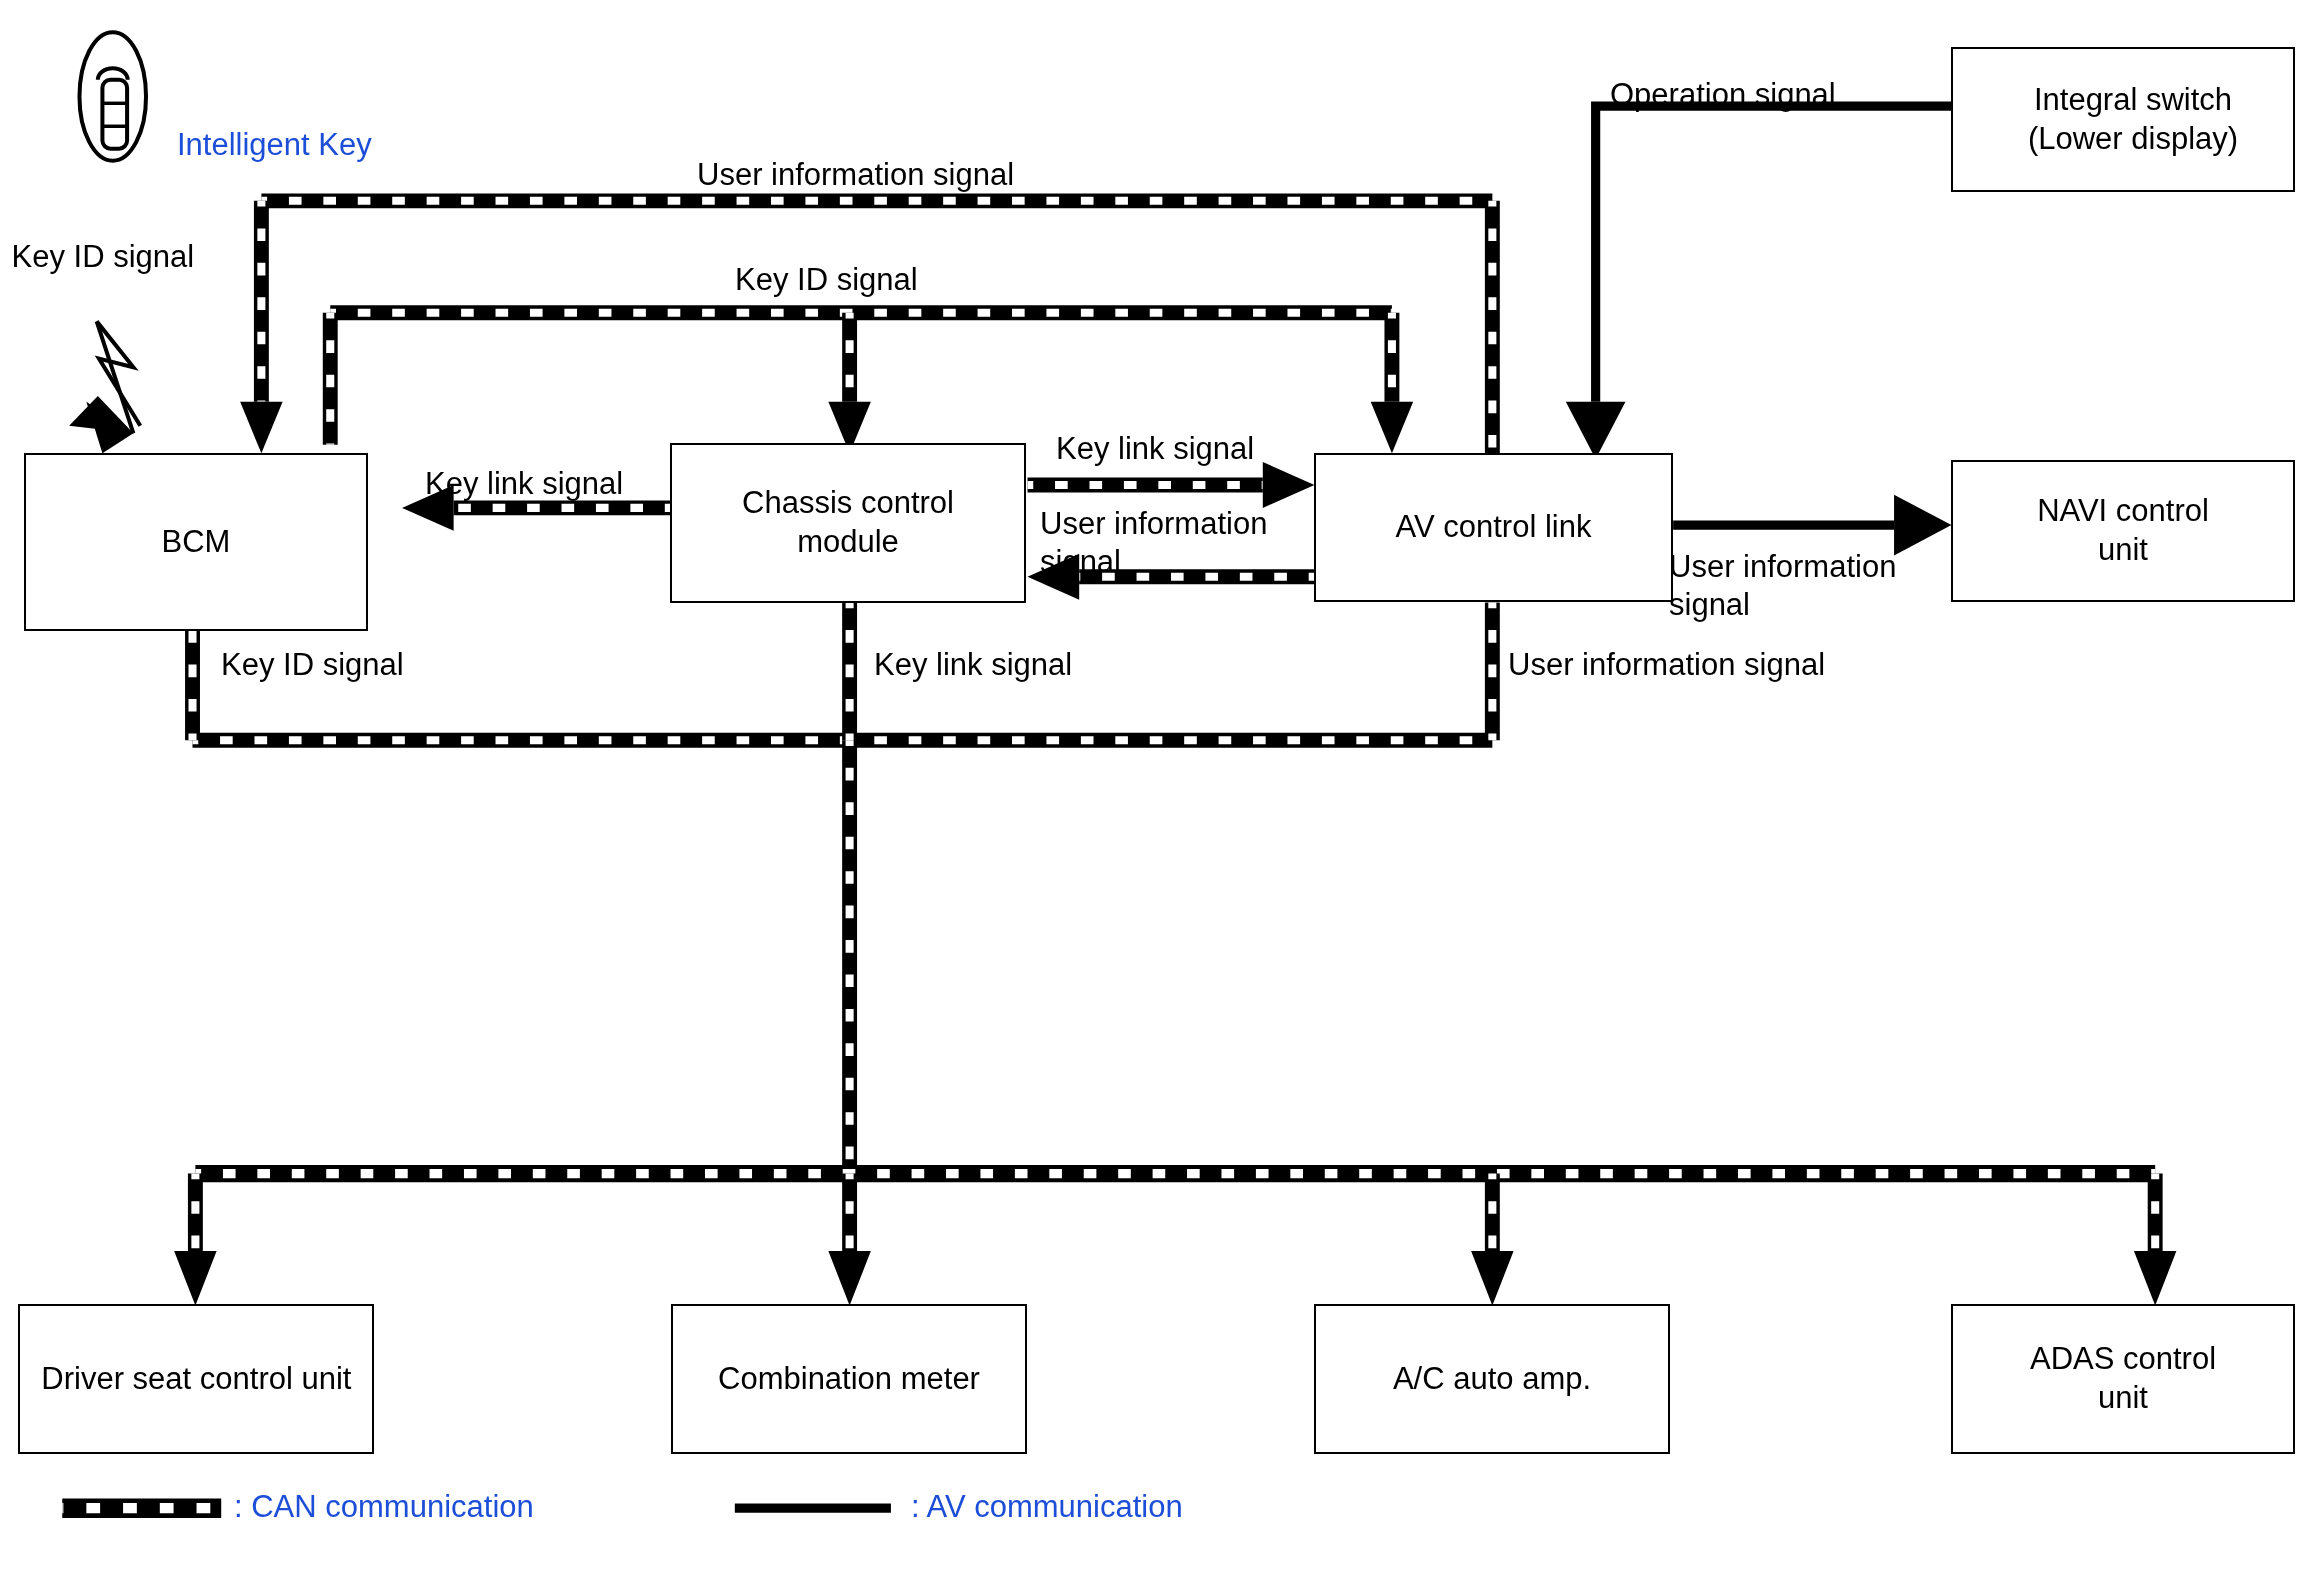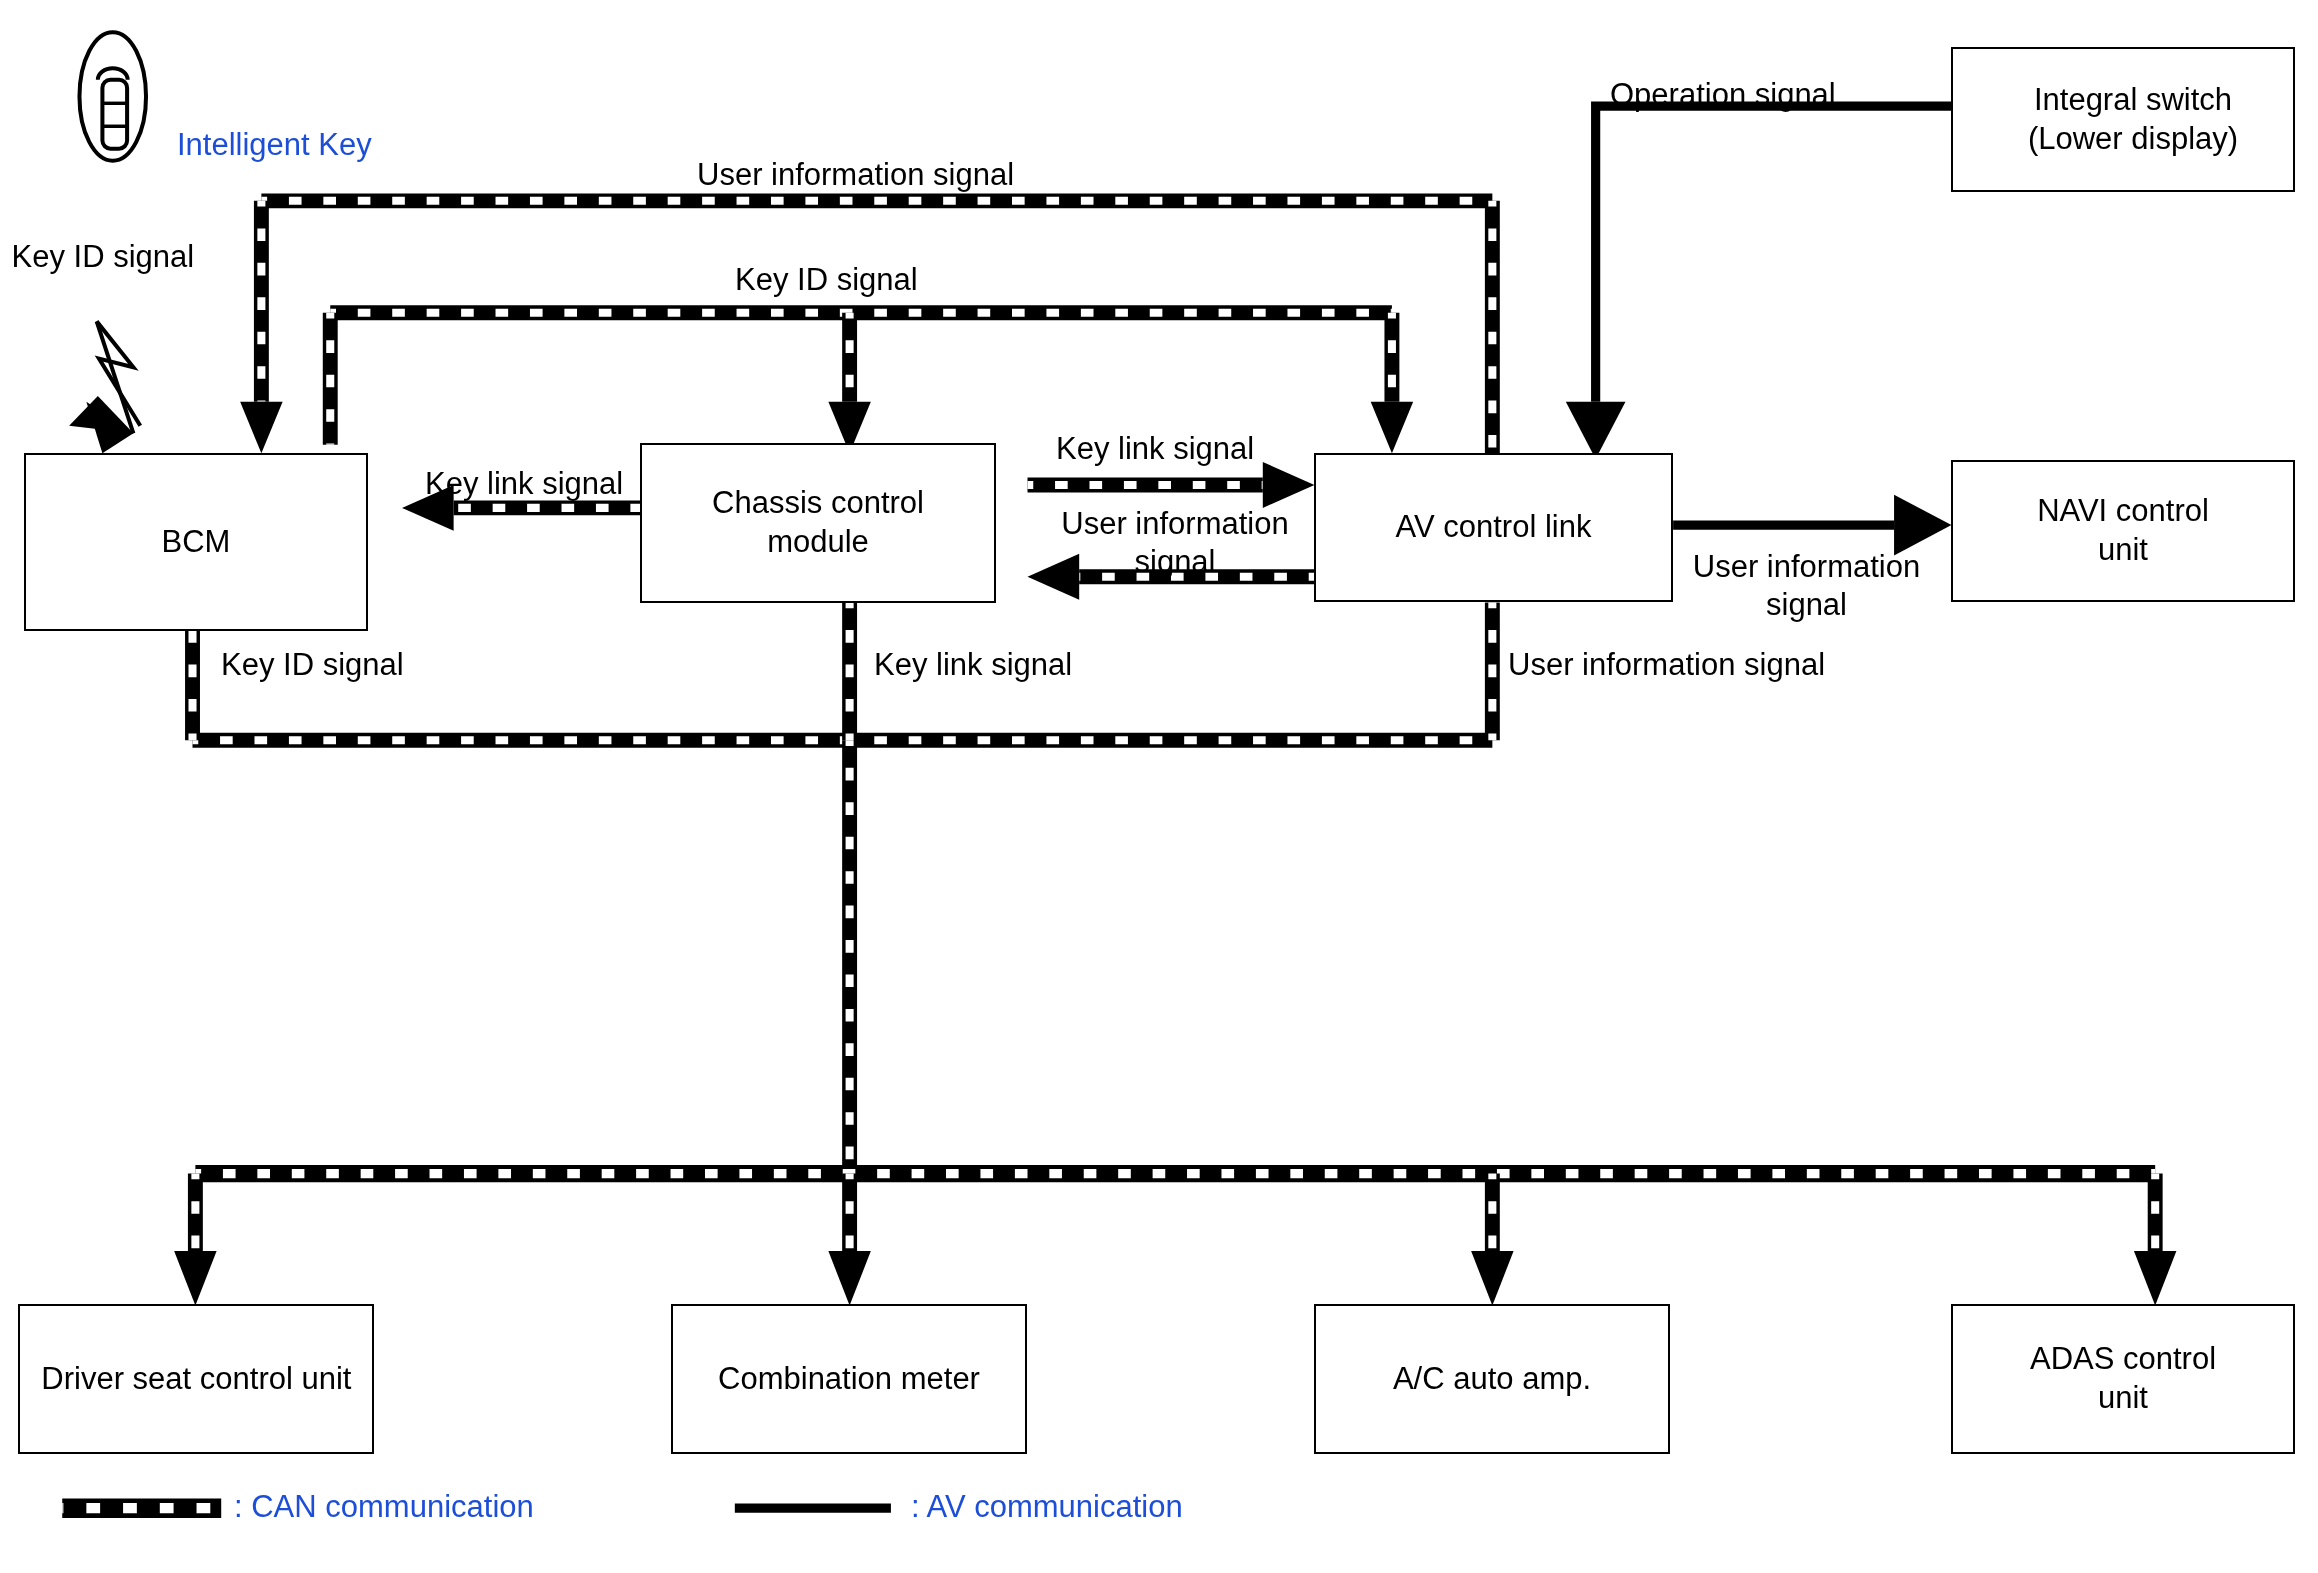--- a/index.html
+++ b/index.html
@@ -33,21 +33,21 @@
     font-size: 31px;
     line-height: 1.25;
     color: #000000;
   }
   .edge-label {
     position: absolute;
     font-size: 31px;
     line-height: 1.22;
     color: #000000;
     white-space: pre;
-    text-align: center;
+    text-align: left;
   }
   .legend-label {
     position: absolute;
     font-size: 31px;
     color: #1d4ed8;
     white-space: pre;
   }
 </style>
 </head>
 <body>
@@ -179,21 +179,21 @@
     </g>
     <g>
       <path d="M 1280 2628 L 1552 2628" stroke="#000" stroke-width="16" fill="none"></path>
     </g>
   </svg>
 
   <div class="node-box" style="left:24px;  top:453px;  width:344px;  height:178px;">
     <span>BCM</span>
   </div>
 
-  <div class="node-box" style="left:640px; top:443px; width:356px; height:160px; white-space:pre-line;">
+  <div class="node-box" style="left:670px; top:443px; width:356px; height:160px; white-space:pre-line;">
     <span>Chassis control
 module</span>
   </div>
 
   <div class="node-box" style="left:1314px; top:453px; width:359px; height:149px;">
     <span>AV control link</span>
   </div>
 
   <div class="node-box" style="left:1951px; top:460px; width:344px; height:142px; white-space:pre-line;">
     <span>NAVI control

